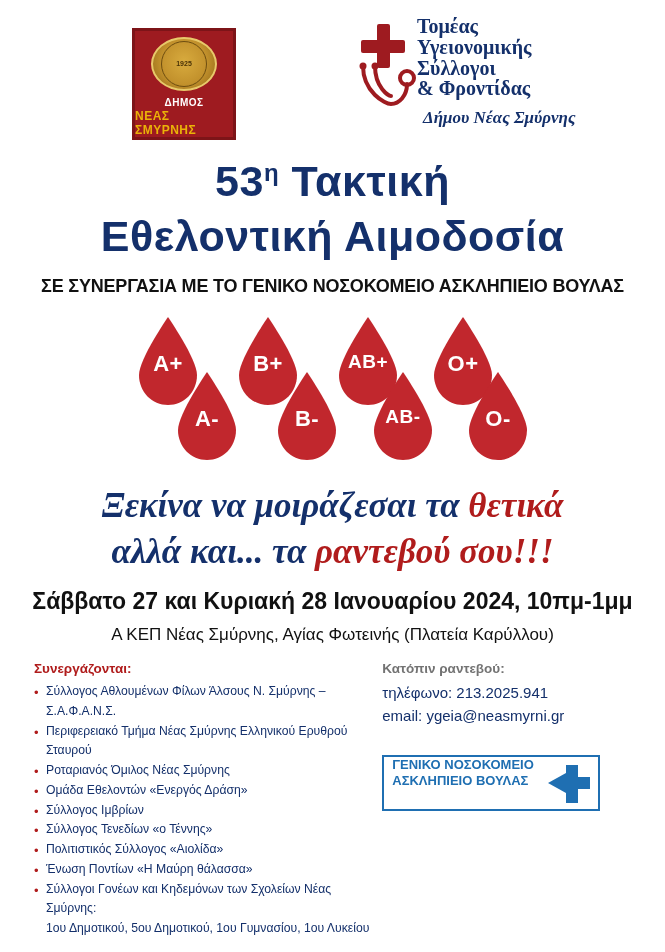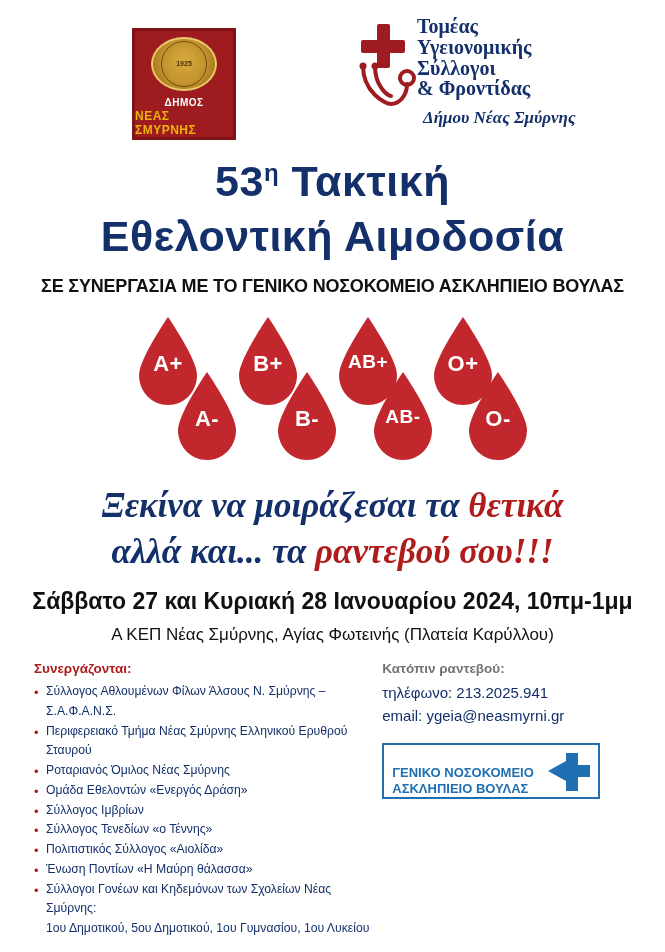--- a/index.html
+++ b/index.html
@@ -280,28 +280,28 @@
     font-size: 13.5px;
     color: #737373;
     font-weight: bold;
   }
   .contact .row {
     font-size: 15px;
     color: #14306b;
     line-height: 1.5;
   }
   .hospital-logo {
-    margin-top: 16px;
+    margin-top: 28px;
     border: 2px solid #1f6fb2;
     width: 218px;
     height: 56px;
     box-sizing: border-box;
     position: relative;
     display: flex;
-    align-items: flex-end;
+    align-items: flex-start;
     padding-left: 8px;
   }
   .hospital-logo .hl-text {
     color: #1f6fb2;
     font-size: 13px;
     font-weight: bold;
     line-height: 1.25;
   }
   .hospital-logo .hl-mark {
     position: absolute;

